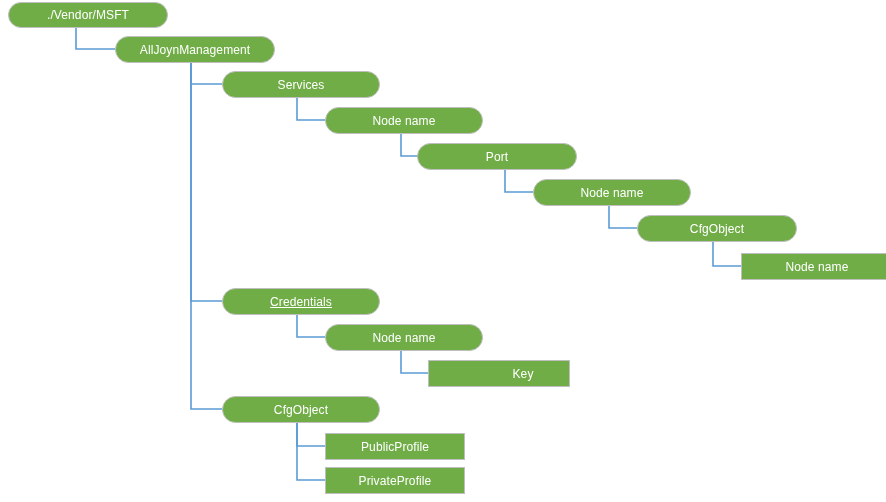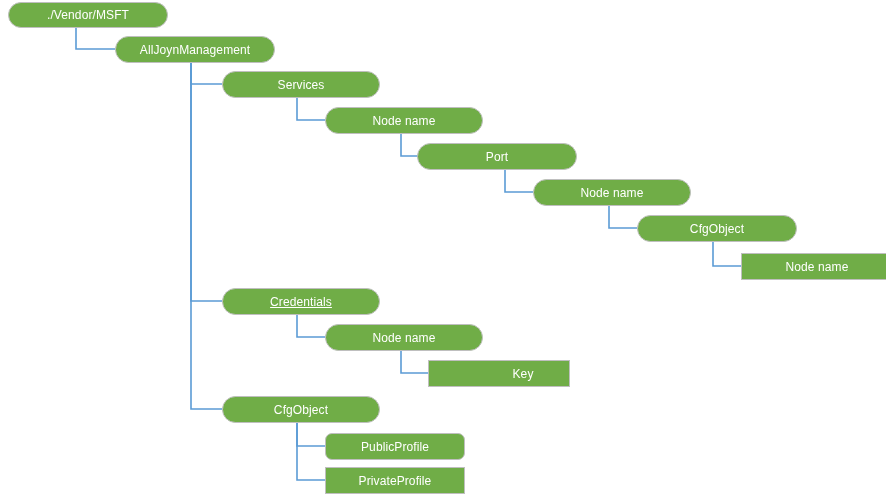--- a/index.html
+++ b/index.html
@@ -76,19 +76,19 @@
     </div>
     <div class="node pill italic" style="left: 325px; top: 324px; width: 158px; height: 27px;">
       <span>Node name</span>
     </div>
     <div class="node rect" style="left: 428px; top: 360px; width: 142px; height: 27px; padding-left: 48px;">
       <span>Key</span>
     </div>
     <div class="node pill" style="left: 222px; top: 396px; width: 158px; height: 27px;">
       <span>CfgObject</span>
     </div>
-    <div class="node rect" style="left: 325px; top: 433px; width: 140px; height: 27px; border-radius: 7px;">
+    <div class="node rect" style="left: 325px; top: 433px; width: 140px; height: 27px;">
       <span>PublicProfile</span>
     </div>
     <div class="node rect" style="left: 325px; top: 467px; width: 140px; height: 27px;">
       <span>PrivateProfile</span>
     </div>
   </div>
 
 </body></html>

